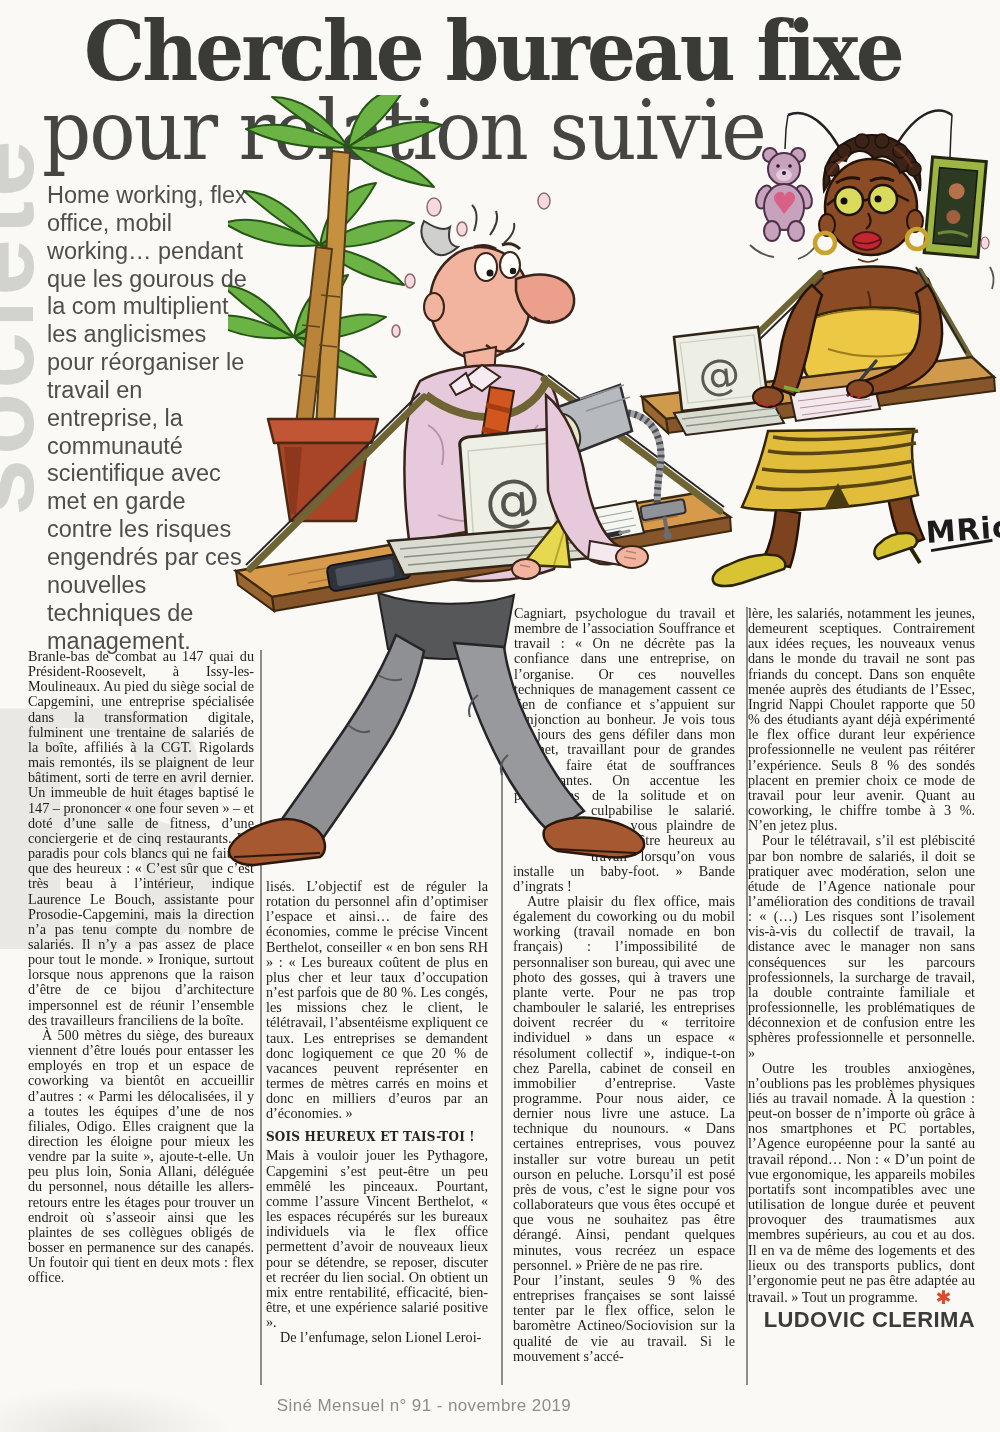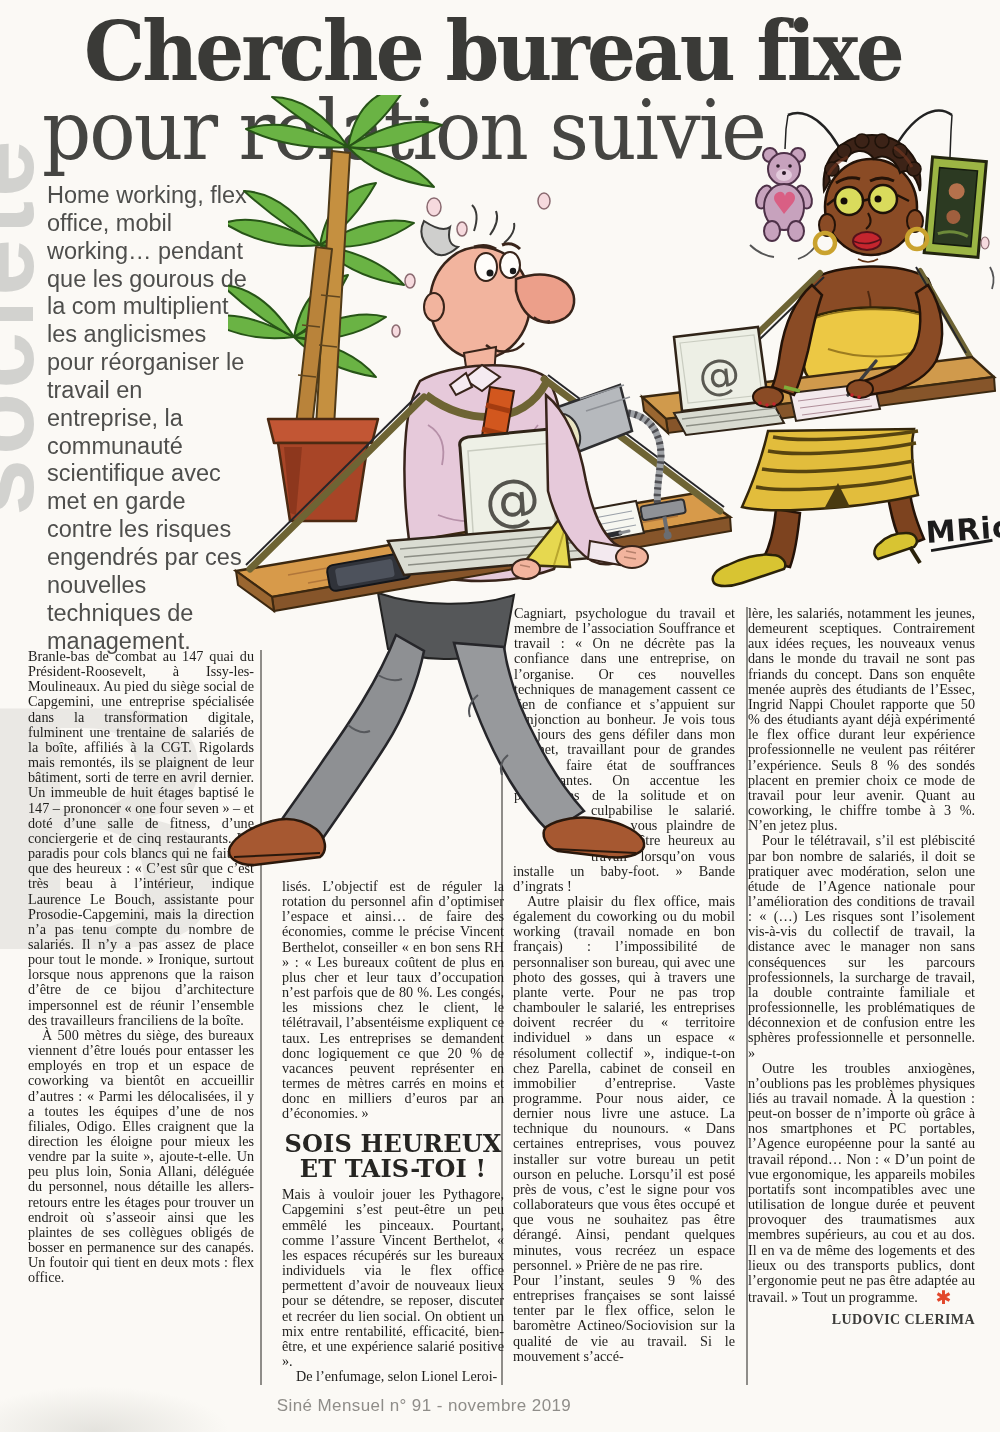--- a/index.html
+++ b/index.html
@@ -22,27 +22,27 @@
       font-size:77px;letter-spacing:-2px;color:#454542;white-space:nowrap;
       transform:scale(1,1.06);transform-origin:left top;}
   
   .standfirst{position:absolute;left:47px;top:182px;width:202px;
       font-family:"Liberation Sans", sans-serif;font-size:23.5px;line-height:1.185;color:#4e4e4c;}
   
   .col{position:absolute;text-align:justify;font-size:14.2px;line-height:15.15px;color:#1e1d1b;}
   .col p{margin:0;}
   .col p.ind{text-indent:14px;}
   #col1{left:28px;top:649px;width:226px;}
-  #col2{left:282px;top:879px;width:222px;}
+  #col2{left:266px;top:879px;width:222px;}
   #col3{left:513px;top:606px;width:222px;}
   #col4{left:748px;top:606px;width:227px;}
-  .subhead{font-family:"DejaVu Serif",serif;font-weight:bold;font-size:24px;line-height:1.08;
-      color:#262522;margin:9px 0 5px 0 !important;text-align:center;letter-spacing:0.2px;}
-  .byline{margin-top:5px !important;text-align:right;font-family:Liberation Serif, serif;
-      font-weight:bold;font-size:14px;letter-spacing:0.4px;color:#3b3b39;}
+  .subhead{font-family:"DejaVu Serif",serif;font-weight:bold;font-size:12px;line-height:1.08;
+      color:#262522;margin:9px 0 5px 0 !important;text-align:left;letter-spacing:0.2px;}
+  .byline{margin-top:5px !important;text-align:right;font-family:Liberation Sans, sans-serif;
+      font-weight:bold;font-size:22px;letter-spacing:0.4px;color:#3b3b39;}
   .splat{display:inline-block;color:#e2482c;font-size:19px;line-height:1;vertical-align:-2px;
       font-family:"DejaVu Sans",sans-serif;padding-left:4px;}
   
   .shoe-sp-a{float:left;width:1px;height:212px;}
   .shoe-sp-b{float:left;clear:left;width:72px;height:32px;margin-right:6px;}
   
   .vrule{position:absolute;width:1.5px;background:#8f8d89;}
   #rule1{left:260px;top:650px;height:735px;}
   #rule2{left:501px;top:607px;height:778px;}
   #rule3{left:746px;top:607px;height:778px;}

